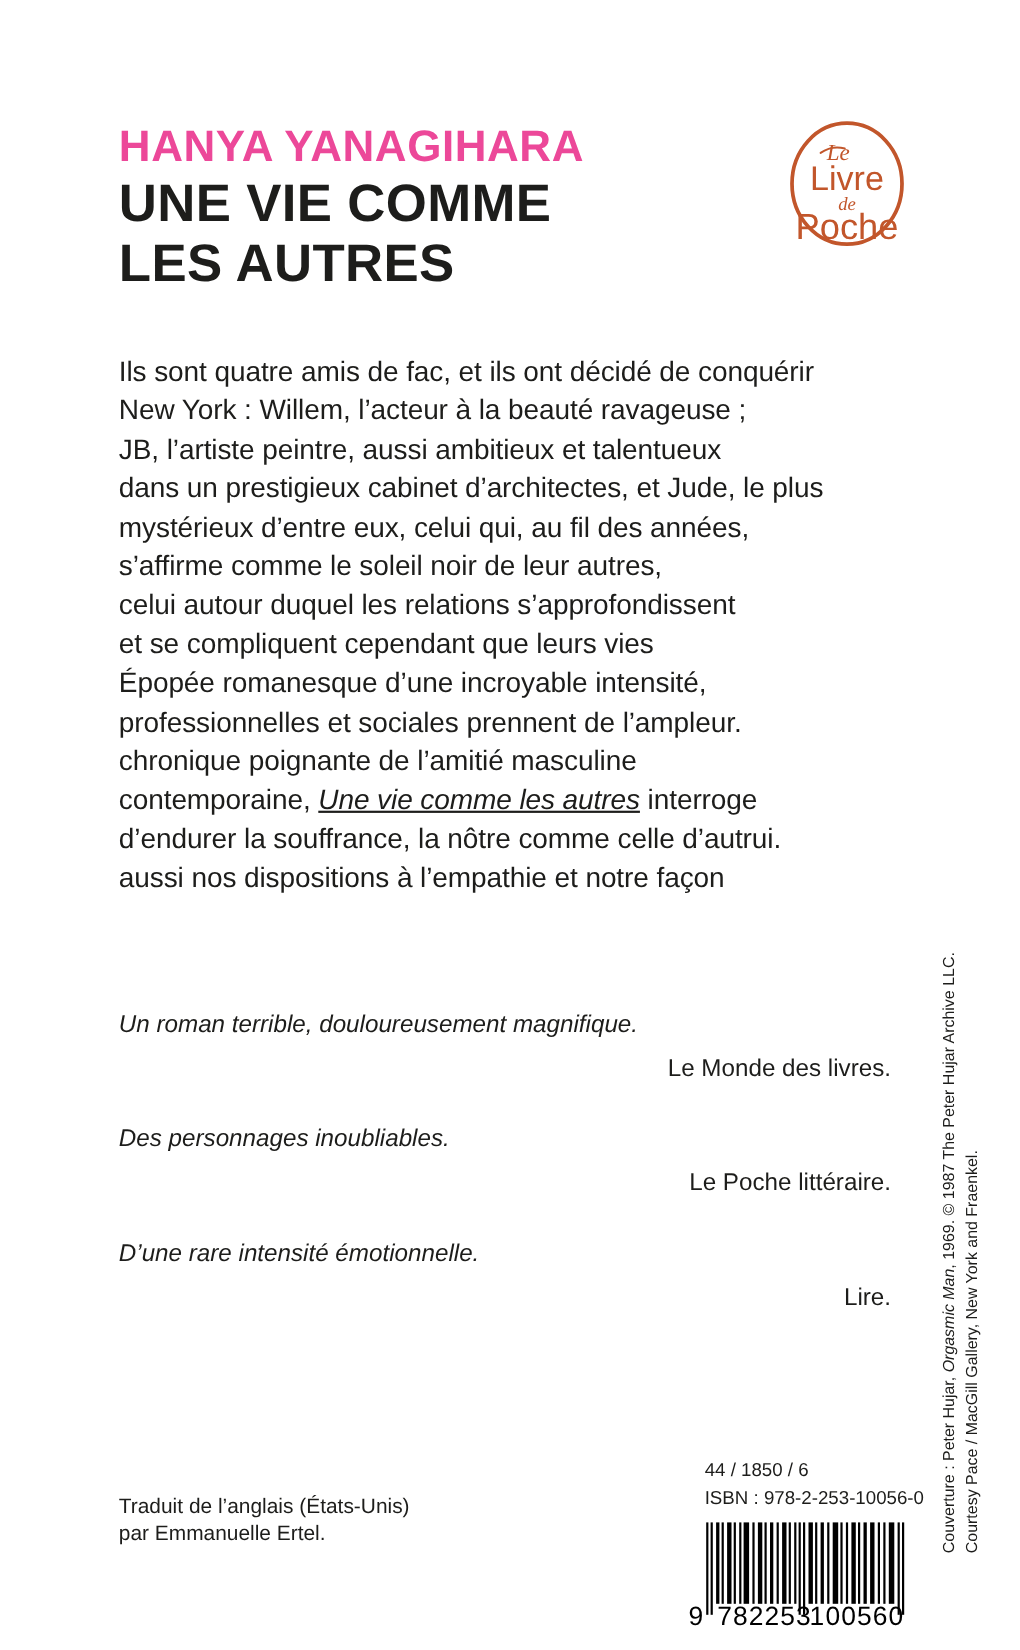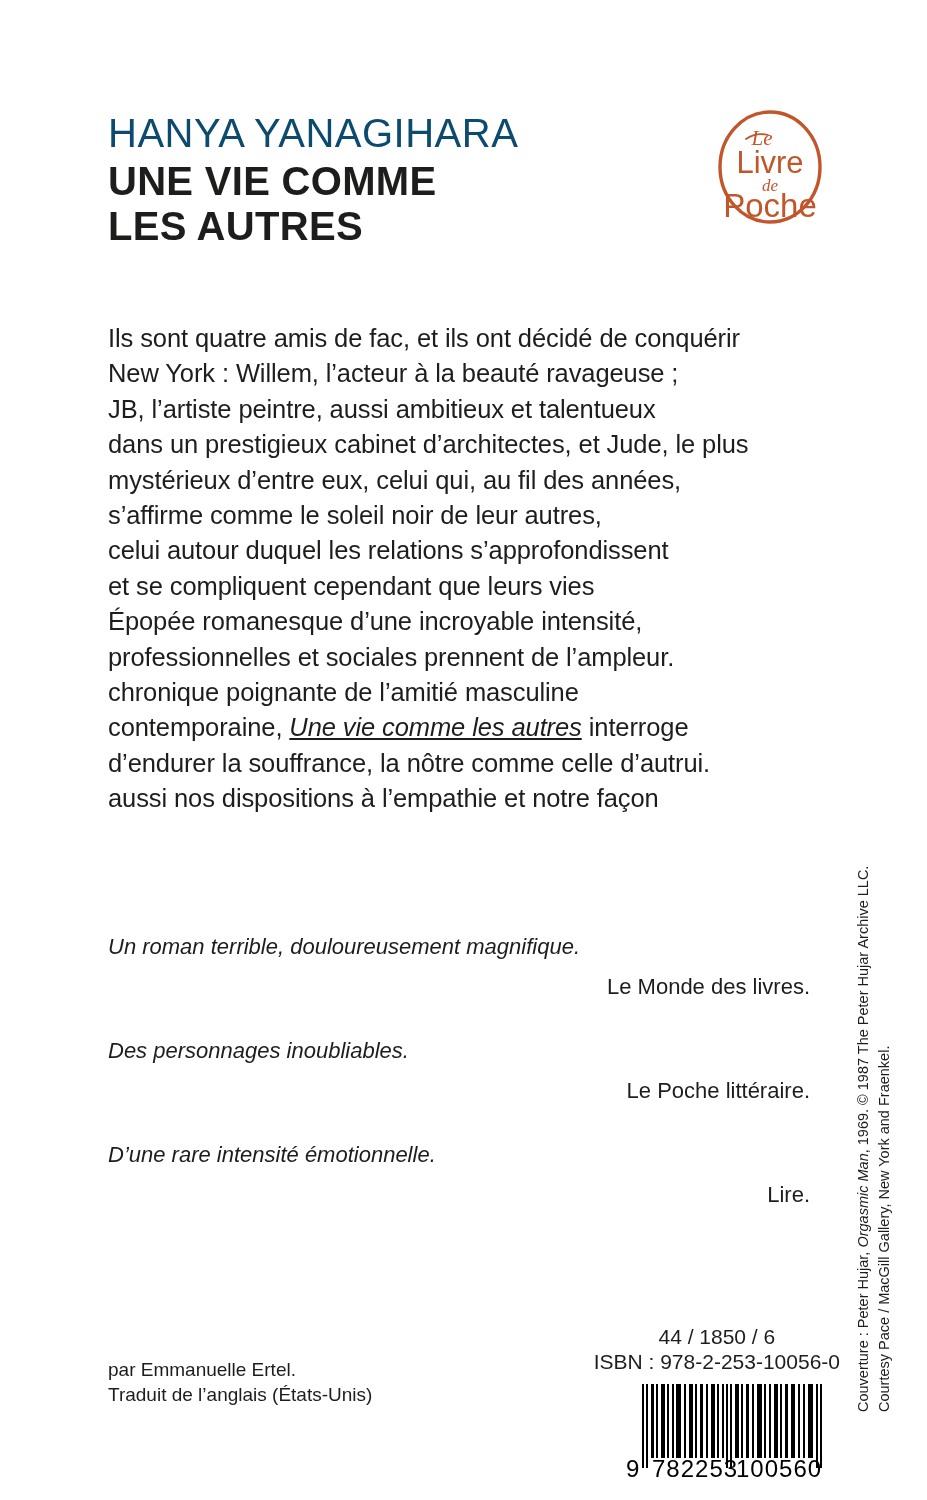--- a/index.html
+++ b/index.html
@@ -21,29 +21,29 @@
 
   
   .header {
     position: absolute;
     left: 108px;
     top: 112px;
     width: 600px;
   }
   .author-name {
     font-size: 40px;
-    font-weight: 400;
+    font-weight: 700;
     letter-spacing: 0.5px;
-    color: #0c4a6e;
+    color: #ec4899;
     line-height: 1.08;
     margin: 0 0 4px 0;
     white-space: nowrap;
   }
   .book-title {
-    font-size: 40px;
+    font-size: 48px;
     font-weight: 700;
     letter-spacing: 0.3px;
     color: #1d1d1b;
     line-height: 1.12;
     margin: 0;
   }
   .book-title .t-line { display: block; }
 
   
   .logo {
@@ -77,21 +77,20 @@
     width: 702px;
     font-size: 22px;
     color: #1d1d1b;
   }
   .quote-block { margin-bottom: 34px; }
   .quote-block:last-child { margin-bottom: 0; }
   .quote-text {
     font-style: italic;
     line-height: 30px;
     display: block;
-    margin-top: 16px;
   }
   .quote-source {
     display: block;
     text-align: right;
     line-height: 30px;
     margin-top: 10px;
   }
 
   
   .translator {
@@ -102,22 +101,22 @@
     line-height: 25px;
     color: #1d1d1b;
   }
   .translator .ln { display: block; }
 
   
   .isbn-block {
     position: absolute;
     right: 87px;
     top: 1324px;
-    text-align: center;
-    font-size: 21px;
+    text-align: left;
+    font-size: 17px;
     line-height: 25px;
     color: #1d1d1b;
   }
   .isbn-block .ln { display: block; }
 
   
   .barcode {
     position: absolute;
     left: 612px;
     top: 1380px;
@@ -192,22 +191,22 @@
       <span class="quote-text">Des personnages inoubliables.</span>
       <span class="quote-source">Le Poche littéraire.</span>
     </div>
     <div class="quote-block">
       <span class="quote-text">D’une rare intensité émotionnelle.</span>
       <span class="quote-source">Lire.</span>
     </div>
   </div>
 
   <div class="translator">
+    <span class="ln">Traduit de l’anglais (États-Unis)</span>
     <span class="ln">par Emmanuelle Ertel.</span>
-    <span class="ln">Traduit de l’anglais (États-Unis)</span>
   </div>
 
   <div class="isbn-block">
     <span class="ln">44 / 1850 / 6</span>
     <span class="ln">ISBN : 978-2-253-10056-0</span>
   </div>
 
   <div class="barcode">
     <svg viewBox="0 0 228 100" xmlns="http://www.w3.org/2000/svg" aria-hidden="true">
       <g fill="#000000">

